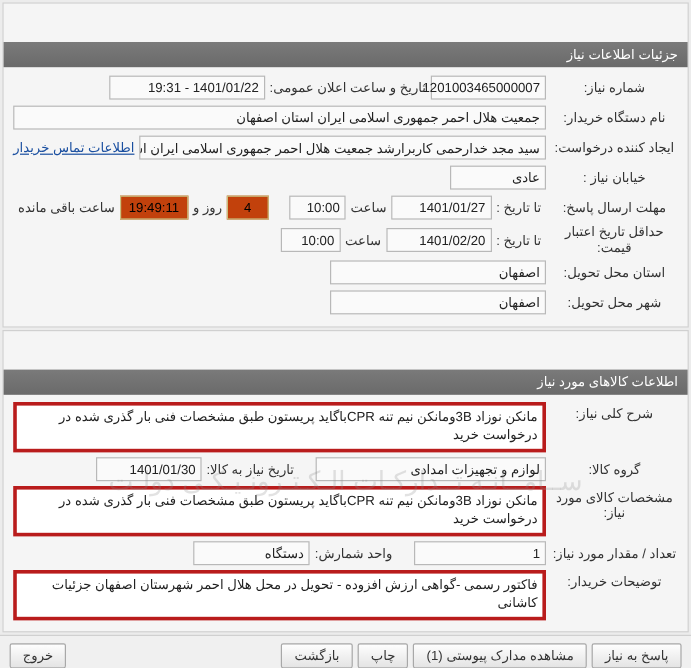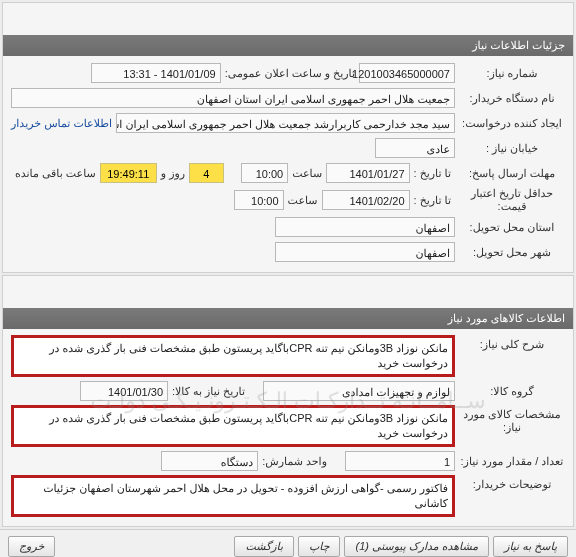--- a/index.html
+++ b/index.html
@@ -59,29 +59,30 @@
 .w-time { width: 50px; }
 .w-small { width: 36px; text-align: center; }
 .w-count { width: 96px; }
 .inline-label {
   font-size: 11px;
   color: #333;
   margin: 0 4px;
   white-space: nowrap;
 }
 .highlight-yellow {
-  background: #fde047;
+  background: #c2410c;
   border: 1px solid #c8c080;
   padding: 2px 4px;
   height: 20px;
   line-height: 16px;
   font-size: 11px;
 }
 .link-text {
   color: #1a4fa0;
+  text-decoration: underline;
   font-size: 11px;
   margin-right: 4px;
   text-align: right;
 }
 .textarea {
   background: #fff;
   border: 3px solid #b91c1c;
   padding: 3px 4px;
   font-size: 11px;
   flex: 1;
@@ -101,21 +102,20 @@
 }
 .btn {
   background: linear-gradient(#fefefe,#e4e4e4);
   border: 1px solid #a8a8a8;
   border-radius: 2px;
   padding: 3px 10px;
   font-size: 11px;
   color: #333;
   cursor: pointer;
   font-family: inherit;
-  font-style: italic;
 }
 .spacer { flex: 1; }
 .watermark {
   position: absolute;
   top: 50%;
   left: 50%;
   transform: translate(-50%,-50%);
   font-size: 22px;
   color: rgba(140,140,140,0.25);
   pointer-events: none;
@@ -130,21 +130,21 @@
 <div class="container">
 
 <div class="panel">
   <div class="panel-header">جزئیات اطلاعات نیاز</div>
   <div class="panel-body">
 
     <div class="row">
       <span class="label">شماره نیاز:</span>
       <span class="field field-ro w-count">1201003465000007</span>
       <span class="inline-label">تاریخ و ساعت اعلان عمومی:</span>
-      <span class="field field-ro" style="width:130px">1401/01/09 - 13:31</span>
+      <span class="field field-ro" style="width:130px">1401/01/22 - 19:31</span>
     </div>
 
     <div class="row">
       <span class="label">نام دستگاه خریدار:</span>
       <span class="field field-ro wide">جمعیت هلال احمر جمهوری اسلامی ایران استان اصفهان</span>
     </div>
 
     <div class="row">
       <span class="label">ایجاد کننده درخواست:</span>
       <span class="field field-ro wide" style="overflow:hidden;white-space:nowrap">سید مجد خدارحمی کاربرارشد جمعیت هلال احمر جمهوری اسلامی ایران استان اص</span>

